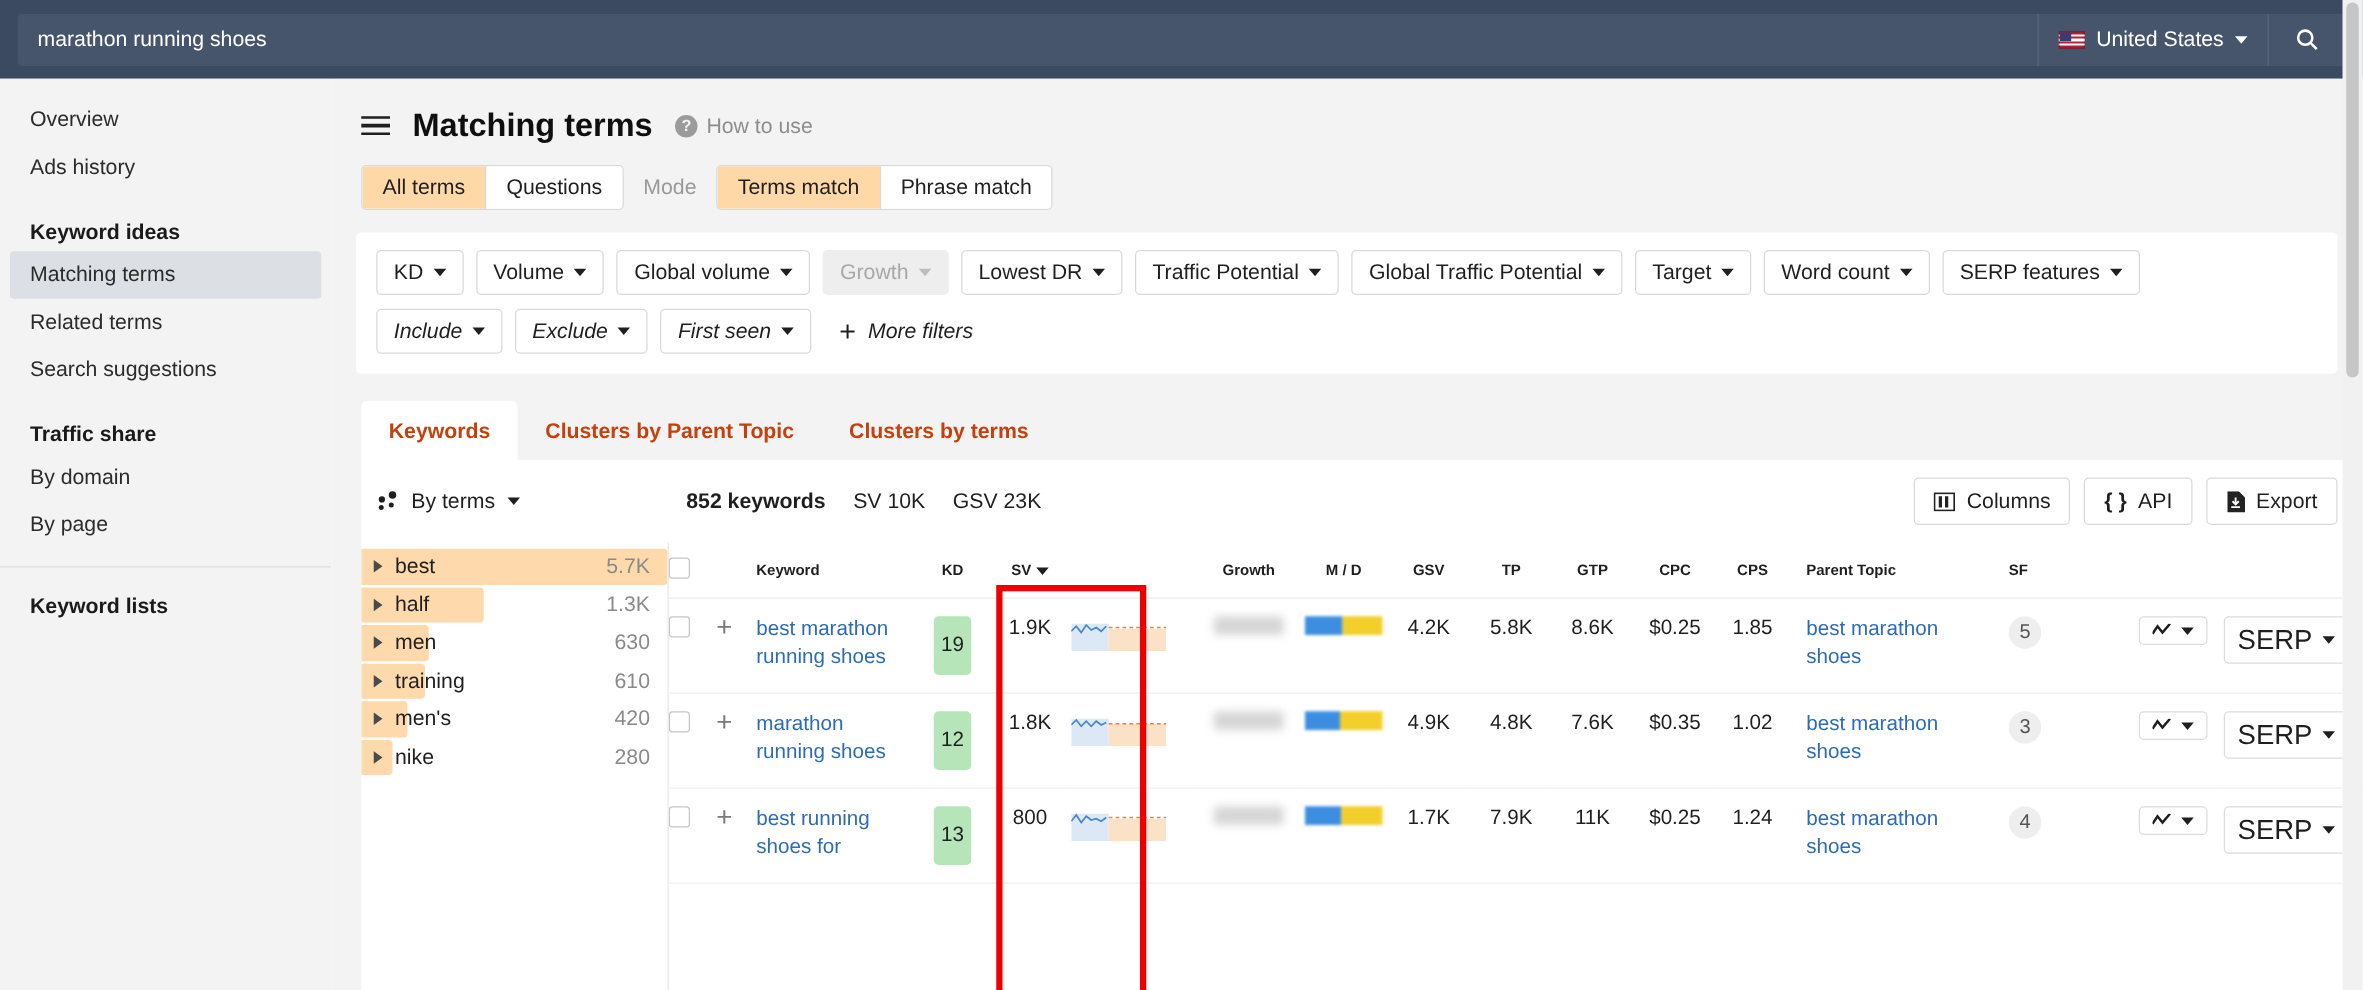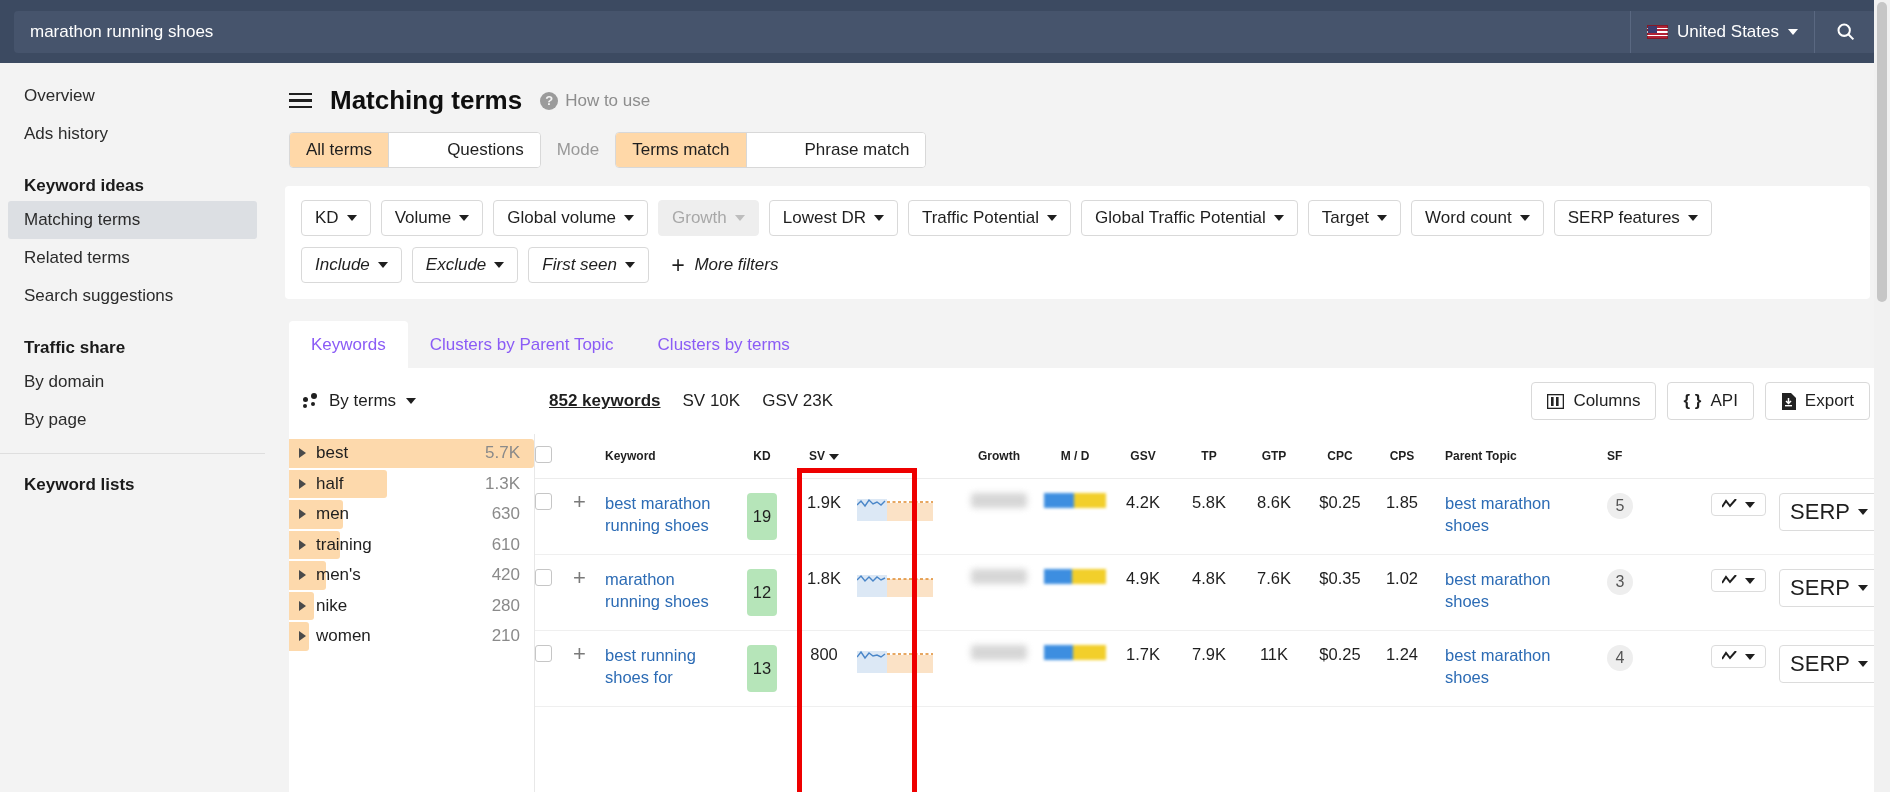--- a/index.html
+++ b/index.html
@@ -138,21 +138,20 @@
   }
 
   
   .seg-row { padding: 16px 0 0 24px; display: flex; align-items: center; gap: 16px; }
   .seg {
     display: flex;
     border-radius: 4px;
     overflow: hidden;
     border: 1px solid #d8d8d8;
     background: #fff;
-    gap: 42px;
   }
   .seg > div {
     padding: 7px 16px;
     font-size: 17px;
     color: #1f1f1f;
     cursor: pointer;
     background: #fff;
     border-right: 1px solid #d8d8d8;
     white-space: nowrap;
   }
@@ -187,22 +186,22 @@
     font-size: 17px; color: #1f1f1f; padding: 7px 6px 7px 12px;
     cursor: pointer; white-space: nowrap;
   }
   .plus-big { font-size: 23px; line-height: 17px; font-weight: 300; }
 
   
   .tabs { display: flex; margin: 22px 0 0 24px; }
   .tab {
     padding: 14px 22px 13px 22px;
     font-size: 17px;
-    font-weight: normal;
-    color: #8b5cf6;
+    font-weight: bold;
+    color: #c2410c;
     cursor: pointer;
     background: transparent;
   }
   .tab.on { background: #ffffff; border-radius: 4px 4px 0 0; }
 
   
   .card {
     background: #fff;
     margin-left: 24px;
     flex: 1;
@@ -219,21 +218,21 @@
     display: flex; align-items: center; gap: 10px;
     font-size: 17px; color: #1f1f1f; cursor: pointer;
     width: 246px;
     flex-shrink: 0;
   }
   .dots-icon { width: 16px; height: 16px; position: relative; flex-shrink: 0; }
   .dots-icon i {
     position: absolute; border-radius: 50%; background: #1f1f1f; display: block;
   }
   .stats { display: flex; align-items: baseline; gap: 22px; font-size: 17px; color: #1f1f1f; }
-  .stats .kwcount { font-weight: bold; text-decoration: underline; }
+  .stats .kwcount { font-weight: bold; }
   .topright { margin-left: auto; display: flex; gap: 11px; }
   .tbtn {
     display: inline-flex; align-items: center; gap: 9px;
     border: 1px solid #d9d9d9; border-radius: 4px; background: #fff;
     padding: 8px 15px; font-size: 17px; color: #1f1f1f; cursor: pointer;
     white-space: nowrap;
   }
 
   
   .card-body { display: flex; flex: 1; min-height: 0; }
@@ -559,26 +558,20 @@
               <span class="bar" style="width:15%"></span>
               <span class="tri"></span>
               <span class="tname">men's</span>
               <span class="tval">420</span>
             </div>
           <div class="term">
               <span class="bar" style="width:10%"></span>
               <span class="tri"></span>
               <span class="tname">nike</span>
               <span class="tval">280</span>
-            </div>
-          <div class="term">
-              <span class="bar" style="width:8%"></span>
-              <span class="tri"></span>
-              <span class="tname">women</span>
-              <span class="tval">210</span>
             </div>
         </div>
 
         <div class="tablewrap">
           <table>
             <colgroup>
               <col class="c-check">
                 <col class="c-plus">
                 <col class="c-kw">
                 <col class="c-kd">

